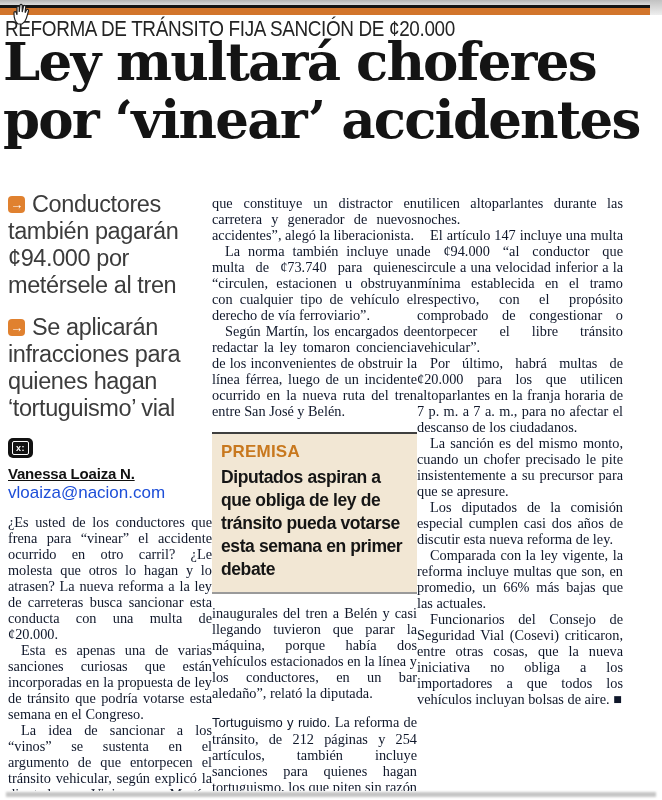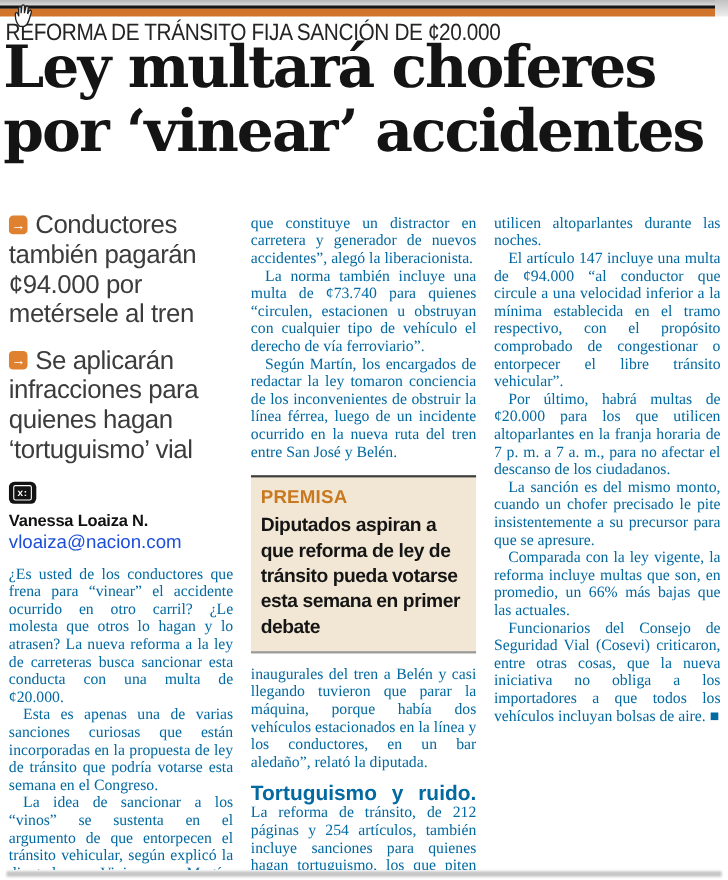--- a/index.html
+++ b/index.html
@@ -24,21 +24,21 @@
   }
   .headline{
     position:absolute;top:32px;left:3px;width:658px;margin:0;
     font-family:"DejaVu Serif",serif;font-weight:bold;color:#141414;
     font-size:53px;line-height:58px;letter-spacing:-1.8px;
   }
   .headline .hl-line{display:block;white-space:nowrap;}
 
   .columns{
     position:absolute;top:191px;left:8px;width:647px;height:600px;
-    display:grid;grid-template-columns:204px 205px 206px;column-gap:16px;
+    display:grid;grid-template-columns:204px 205px 206px;
   }
   .col{overflow:hidden;}
 
   
   .bullet{
     font-size:23.5px;line-height:27px;color:#3c3c3c;letter-spacing:-0.4px;
     margin:0 0 15px 0;
   }
   .arrow-chip{
     display:inline-block;width:17px;height:17px;border-radius:4px;background:#e0812f;
@@ -47,33 +47,33 @@
   }
   .byline{margin-top:16px;}
   .mail-icon{
     width:25px;height:20px;background:#121212;border-radius:5px;
     display:flex;align-items:center;justify-content:center;
   }
   .mail-icon span{
     border:1px solid #fff;border-radius:2px;color:#fff;font-weight:bold;
     font-size:9px;line-height:10px;padding:1px 3px;letter-spacing:0.5px;
   }
-  .author{font-weight:bold;font-size:15px;letter-spacing:-0.2px;margin-top:7px;color:#111;}
+  .author{font-weight:bold;font-size:15px;letter-spacing:-0.2px;margin-top:7px;color:#111;text-decoration:underline;}
   .email{font-size:17px;color:#1d4ed8;margin-top:1px;}
 
   
   .body-text{
     font-family:"Liberation Serif","DejaVu Serif",serif;
-    font-size:14.3px;line-height:16px;text-align:justify;color:#0369a1;
+    font-size:14.3px;line-height:16px;text-align:justify;color:#0f172a;
   }
   .left-body{margin-top:11px;}
   .body-text p{margin:0;}
   .body-text p.ind{text-indent:13px;}
   .body-text p.subhead-par{margin-top:13px;}
-  .lead-in{font-family:"Liberation Sans",sans-serif;font-weight:bold;font-size:19px;}
+  .lead-in{font-family:"Liberation Sans",sans-serif;font-weight:normal;font-size:13px;}
 
   
   .premisa{
     background:#f2e7d4;border-top:2px solid #3f3f3f;border-bottom:2px solid #9a9a9a;
     margin:13px 0 11px 0;padding:8px 9px 11px 9px;
   }
   .premisa-label{
     color:#c8781e;font-weight:bold;font-size:17px;letter-spacing:0.2px;
   }
   .premisa-text{
@@ -138,35 +138,36 @@
 
     <div class="col">
       <div class="body-text" style="margin-top:4px;">
         <p>que constituye un distractor en carretera y generador de nuevos accidentes”, alegó la liberacionista.</p>
         <p class="ind">La norma también incluye una multa de ¢73.740 para quienes “circulen, estacionen u obstruyan con cualquier tipo de vehículo el derecho de vía ferroviario”.</p>
         <p class="ind">Según Martín, los encargados de redactar la ley tomaron conciencia de los inconvenientes de obstruir la línea férrea, luego de un incidente ocurrido en la nueva ruta del tren entre San José y Belén.</p>
       </div>
 
       <div class="premisa">
         <div class="premisa-label">PREMISA</div>
-        <div class="premisa-text">Diputados aspiran a que reforma de ley de tránsito pueda votarse esta semana en primer debate</div>
+        <div class="premisa-text">Diputados aspiran a que obliga de ley de tránsito pueda votarse esta semana en primer debate</div>
       </div>
 
       <div class="body-text">
         <p>inaugurales del tren a Belén y casi llegando tuvieron que parar la máquina, porque había dos vehículos estacionados en la línea y los conductores, en un bar aledaño”, relató la diputada.</p>
         <p class="subhead-par"><span class="lead-in">Tortuguismo y ruido.</span> <span>La reforma de tránsito, de 212 páginas y 254 artículos, también incluye sanciones para quienes hagan tortuguismo, los que piten sin razón y quienes</span></p>
       </div>
     </div>
 
     <div class="col">
       <div class="body-text" style="margin-top:4px;">
         <p>utilicen altoparlantes durante las noches.</p>
         <p class="ind">El artículo 147 incluye una multa de ¢94.000 “al conductor que circule a una velocidad inferior a la mínima establecida en el tramo respectivo, con el propósito comprobado de congestionar o entorpecer el libre tránsito vehicular”.</p>
         <p class="ind">Por último, habrá multas de ¢20.000 para los que utilicen altoparlantes en la franja horaria de 7 p. m. a 7 a. m., para no afectar el descanso de los ciudadanos.</p>
         <p class="ind">La sanción es del mismo monto, cuando un chofer precisado le pite insistentemente a su precursor para que se apresure.</p>
+        <p class="ind">Los diputados de la comisión especial cumplen casi dos años de discutir esta nueva reforma de ley.</p>
         <p class="ind">Comparada con la ley vigente, la reforma incluye multas que son, en promedio, un 66% más bajas que las actuales.</p>
         <p class="ind">Funcionarios del Consejo de Seguridad Vial (Cosevi) criticaron, entre otras cosas, que la nueva iniciativa no obliga a los importadores a que todos los vehículos incluyan bolsas de aire. ■</p>
       </div>
     </div>
 
   </div>
 
   <div class="bottom-strip"></div>
 </div>
 

